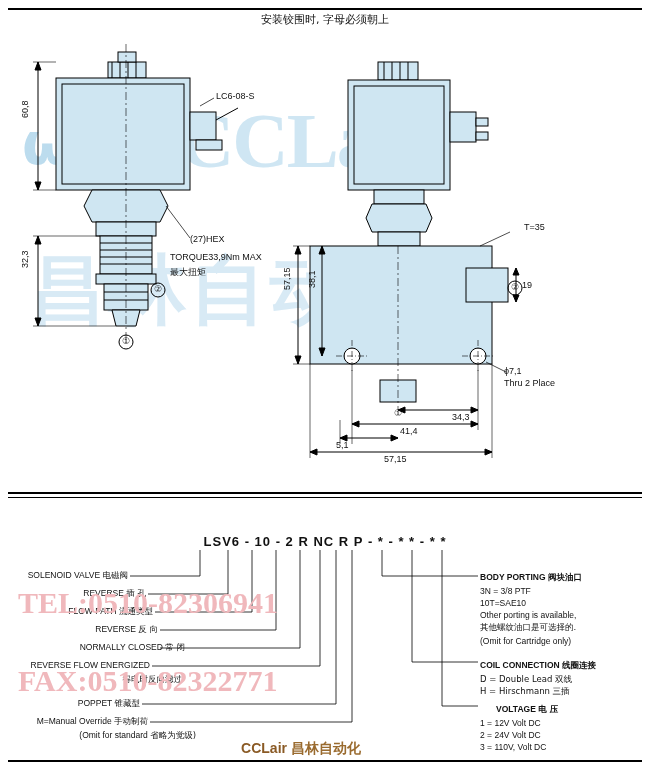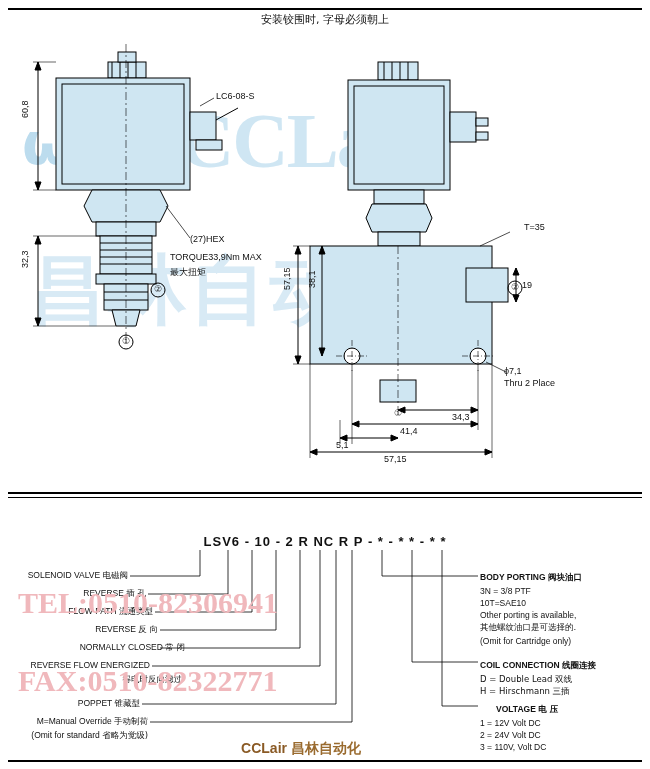--- a/index.html
+++ b/index.html
@@ -300,21 +300,21 @@
   <span class="lbl-cn">得电时反向滤过</span>
 </div>
 <div class="legend r" style="left:0;top:698px;width:140px;">
   <span>POPPET</span>
   <span class="lbl-cn">锥藏型</span>
 </div>
 <div class="legend r" style="left:0;top:716px;width:148px;">
   <span>M=Manual Override</span>
   <span class="lbl-cn">手动制荷</span>
 </div>
-<div class="legend r" style="left:0;top:730px;width:148px;">
+<div class="legend r" style="left:0;top:730px;width:148px;padding-left:48px;">
   <span>(Omit for standard</span>
   <span class="lbl-cn">省略为觉级)</span>
 </div>
 
 <div class="legend" style="left:480px;top:572px;font-weight:bold;">
   <span>BODY PORTING</span>
   <span class="lbl-cn">阀块油口</span>
 </div>
 <div class="legend" style="left:480px;top:586px;">3N = 3/8 PTF</div>
 <div class="legend" style="left:480px;top:598px;">10T=SAE10</div>

